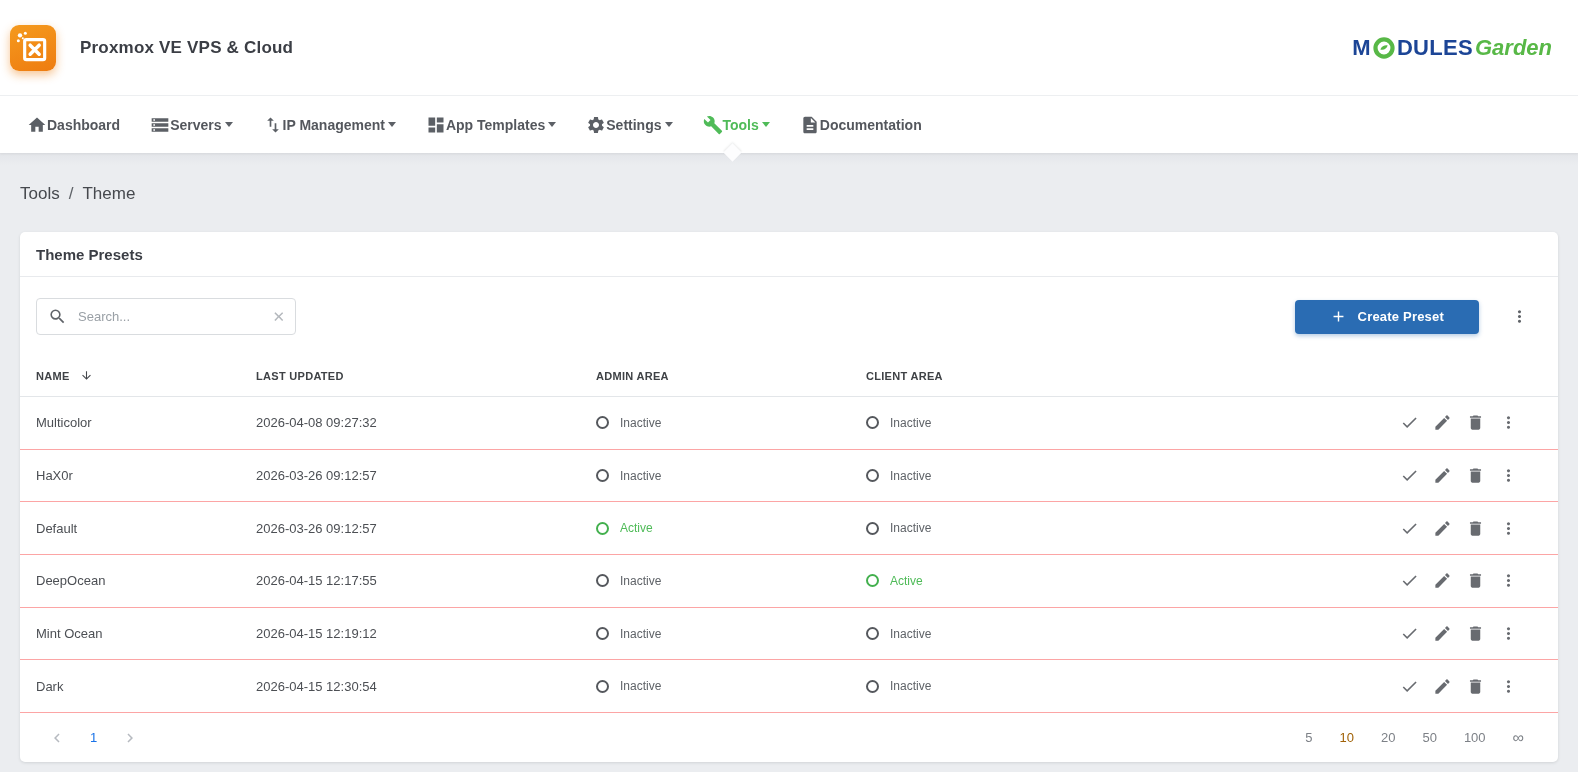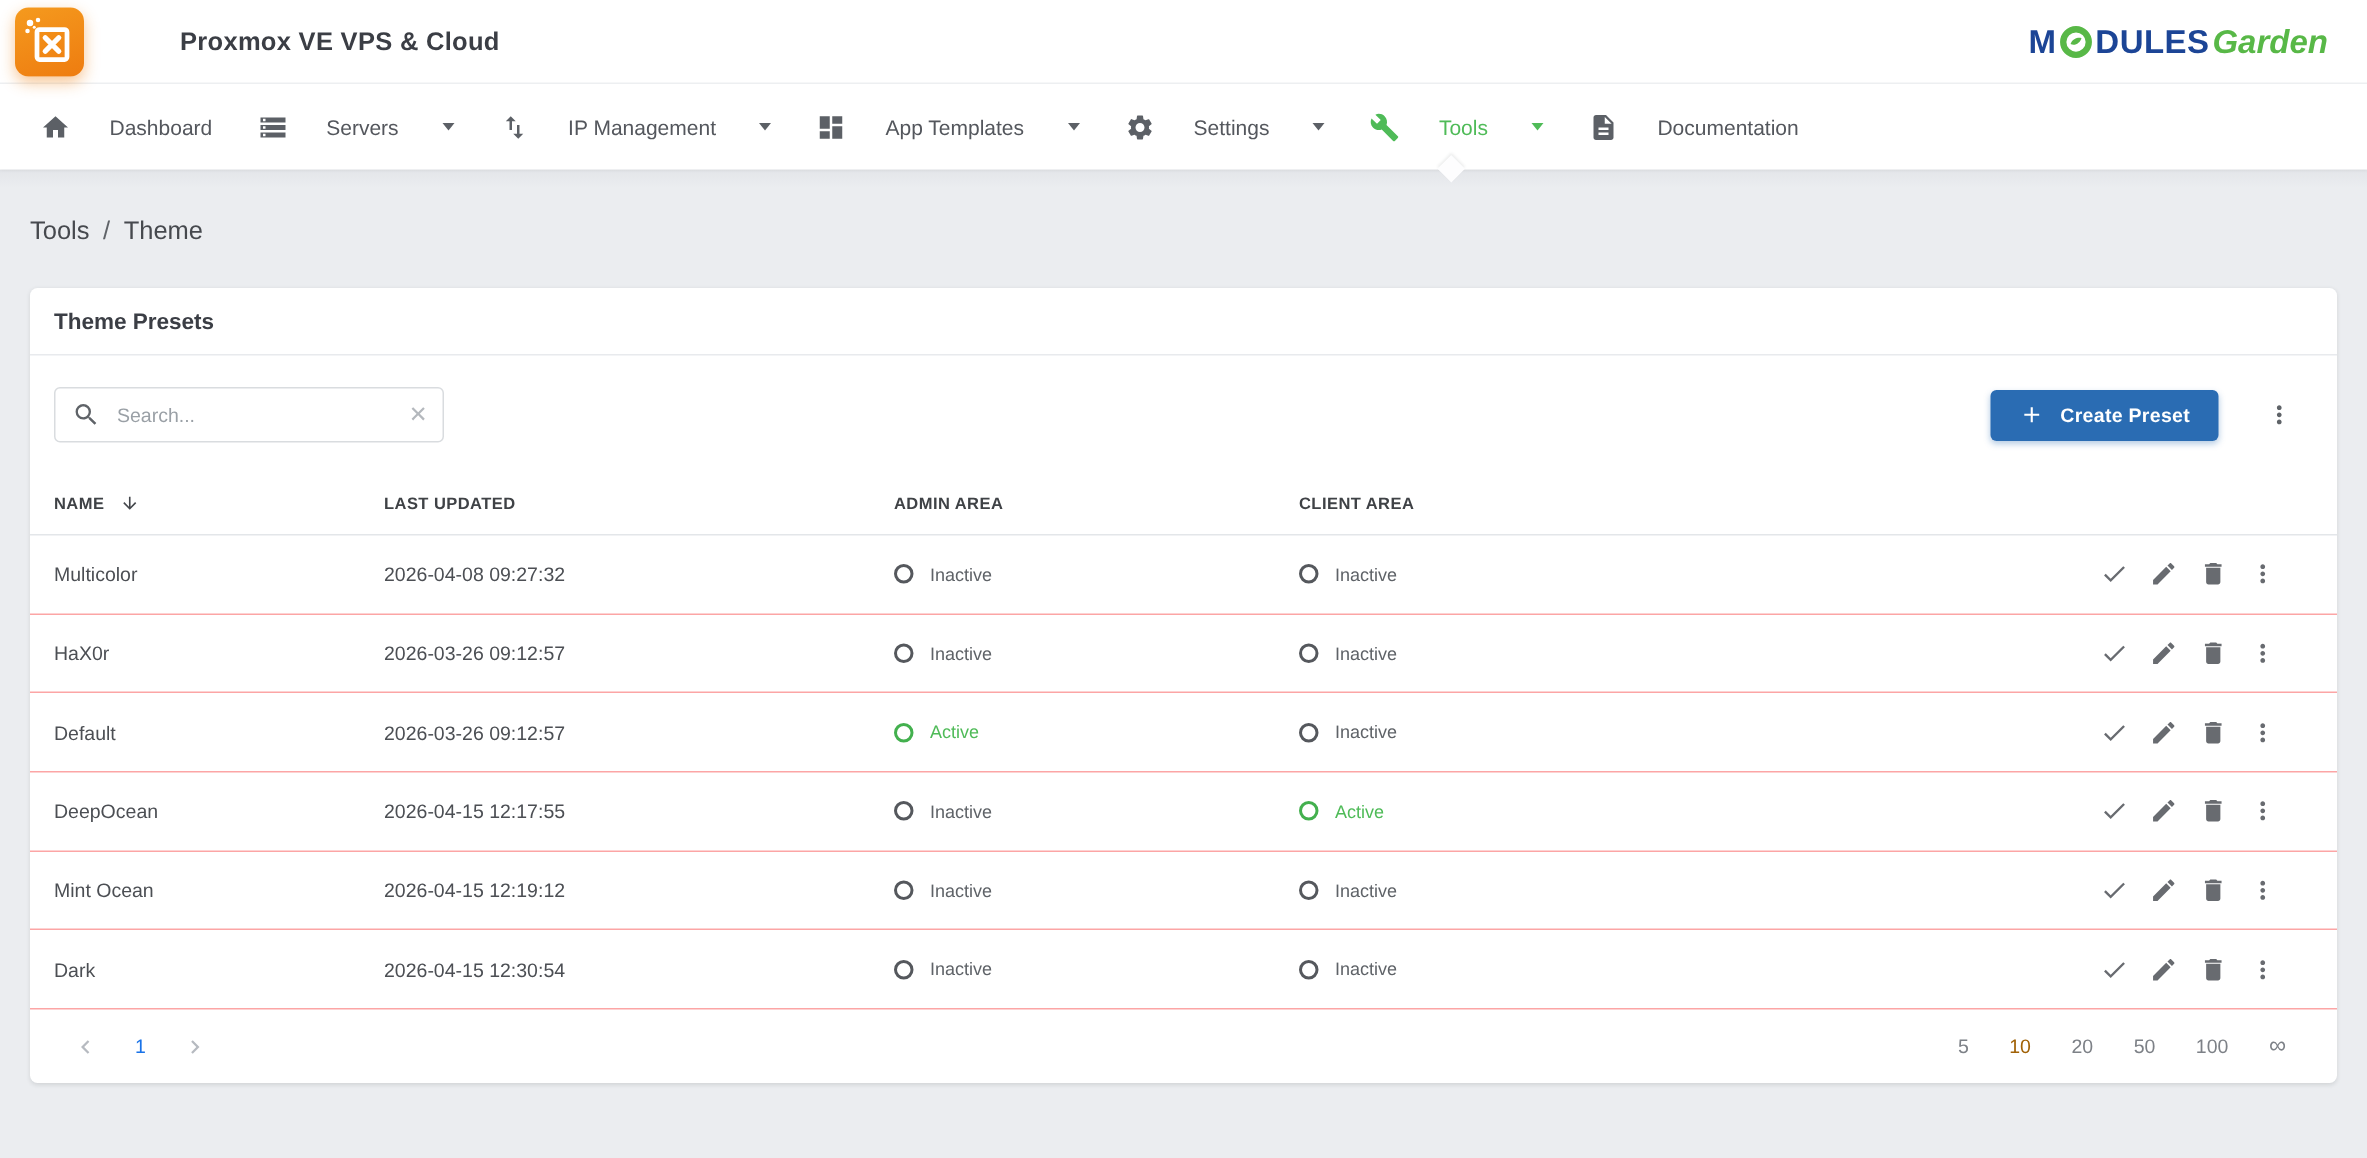--- a/index.html
+++ b/index.html
@@ -1,44 +1,44 @@
 <!DOCTYPE html>
 <html><head>
 <meta charset="utf-8">
 <style>
   * { box-sizing: border-box; margin: 0; padding: 0; }
   html, body { width: 1578px; height: 772px; overflow: hidden; }
   body { font-family: "Liberation Sans", sans-serif; background: #ebedf0; color: #3d4045; }
 
   
   .header {
-    height: 56px; background: #fff; display: flex; align-items: center;
-    padding: 0 26px 0 10px; border-bottom: 1px solid #edeff1; position: relative; z-index: 4; gap: 40px;
+    height: 96px; background: #fff; display: flex; align-items: center;
+    padding: 0 26px 0 10px; border-bottom: 1px solid #edeff1; position: relative; z-index: 4;
   }
   .logo-badge {
     width: 46px; height: 46px; border-radius: 9px; flex: 0 0 auto;
     background: linear-gradient(160deg, #f59a1e 0%, #ee7c10 100%);
     box-shadow: 0 4px 10px rgba(238,128,20,.45);
     display: flex; align-items: center; justify-content: center;
   }
   .app-title { margin-left: 24px; font-size: 17px; font-weight: 700; color: #3b3e45; letter-spacing: .2px; }
   .brand { margin-left: auto; display: flex; align-items: center; gap: 1px; }
   .mg-navy { color: #1c4596; font-weight: 800; font-size: 22px; letter-spacing: .3px; }
   .mg-globe { width: 22px; height: 22px; display: inline-flex; margin: 0 1px; }
   .mg-garden { color: #58b847; font-size: 22px; font-style: italic; font-weight: 700; margin-left: 1px; }
 
   
   .nav {
     height: 57px; background: #fff; display: flex; align-items: stretch;
     padding: 0 12px; position: relative; z-index: 3;
     box-shadow: 0 1px 2px rgba(60,64,67,.08);
   }
   .nav-item {
-    display: flex; align-items: center; gap: 26px; padding: 0 15px;
-    font-size: 14px; font-weight: 400; color: #54575d; cursor: pointer; position: relative; white-space: nowrap;
+    display: flex; align-items: center; gap: 0; padding: 0 15px;
+    font-size: 14px; font-weight: 700; color: #54575d; cursor: pointer; position: relative; white-space: nowrap;
   }
   .nav-item svg { width: 20px; height: 20px; fill: #5c6066; flex: 0 0 auto; }
   .caret {
     width: 0; height: 0; margin-left: 3px;
     border-left: 4.5px solid transparent; border-right: 4.5px solid transparent; border-top: 5px solid #5c6066;
   }
   .nav-item.active { color: #4fbb58; }
   .nav-item.active svg { fill: #4fbb58; }
   .nav-item.active .caret { border-top-color: #4fbb58; }
   .nav-item.active::after {
@@ -77,21 +77,21 @@
   .search-box input {
     border: none; outline: none; width: 100%; height: 100%;
     padding: 0 32px 0 41px; font-size: 13px; color: #0f172a; background: transparent;
     font-family: "Liberation Sans", sans-serif;
   }
   .search-box input::placeholder { color: #9aa0a6; }
   .search-clear { position: absolute; right: 10px; top: 8px; font-size: 15px; color: #b4b8bd; cursor: pointer; line-height: 19px; }
   .toolbar-right { margin-left: auto; display: flex; align-items: center; }
   .btn-create {
     background: #2a6cb3; color: #fff; border: none; border-radius: 4px; height: 34px;
-    padding: 0 19px; font-size: 13px; font-weight: 600; letter-spacing: .2px;
+    padding: 0 35px; font-size: 13px; font-weight: 600; letter-spacing: .2px;
     display: flex; align-items: center; gap: 11px; cursor: pointer;
     box-shadow: 0 2px 4px rgba(42,108,179,.35);
     font-family: "Liberation Sans", sans-serif;
   }
   .btn-create svg { width: 17px; height: 17px; fill: #fff; }
   .kebab-btn { margin-left: 31px; margin-right: 13px; cursor: pointer; display: flex; }
   .kebab-btn svg { width: 19px; height: 19px; fill: #5f6368; }
 
   
   .thead, .trow {

